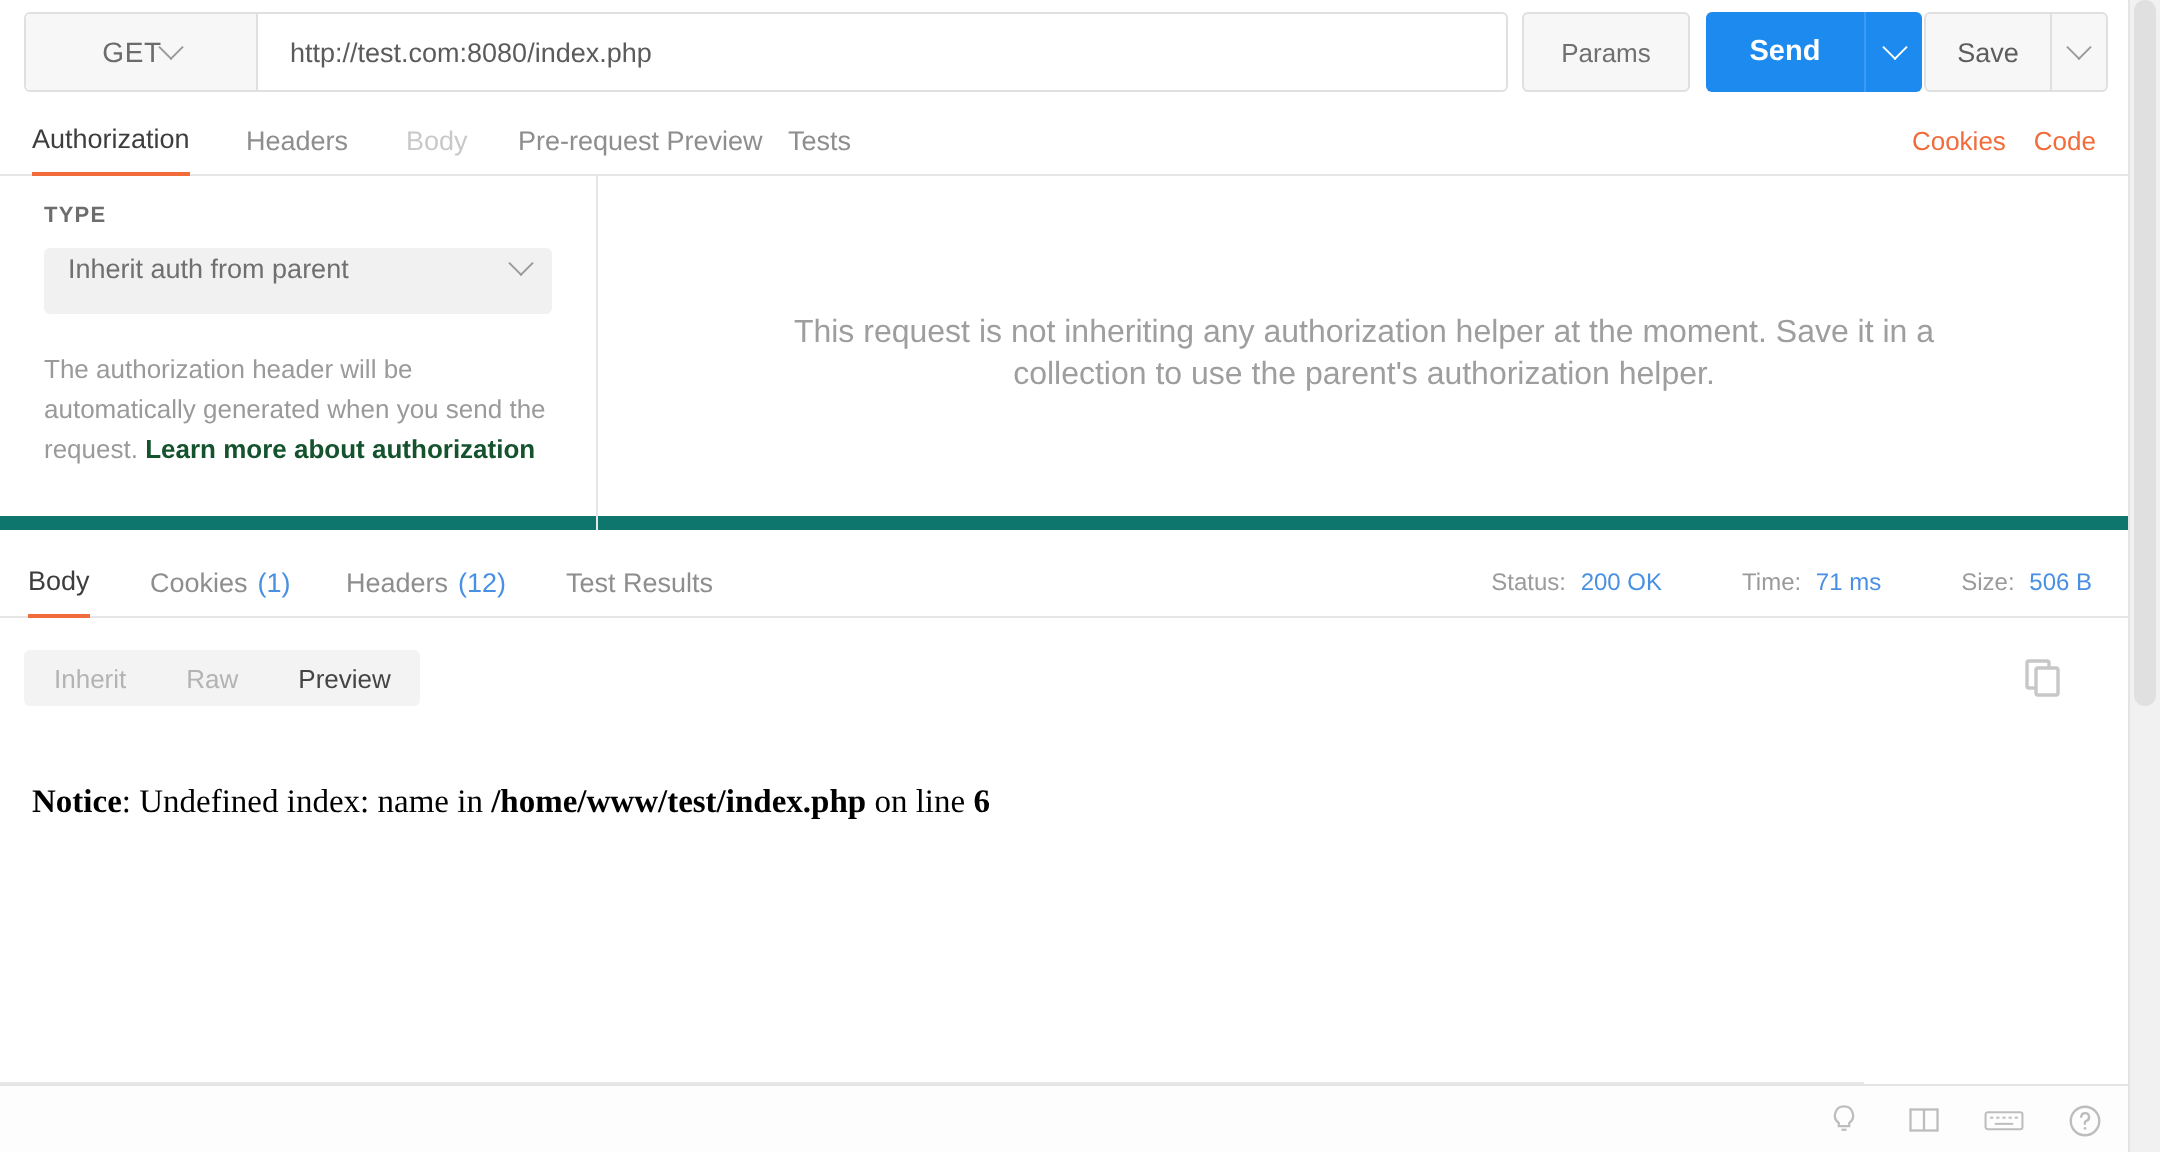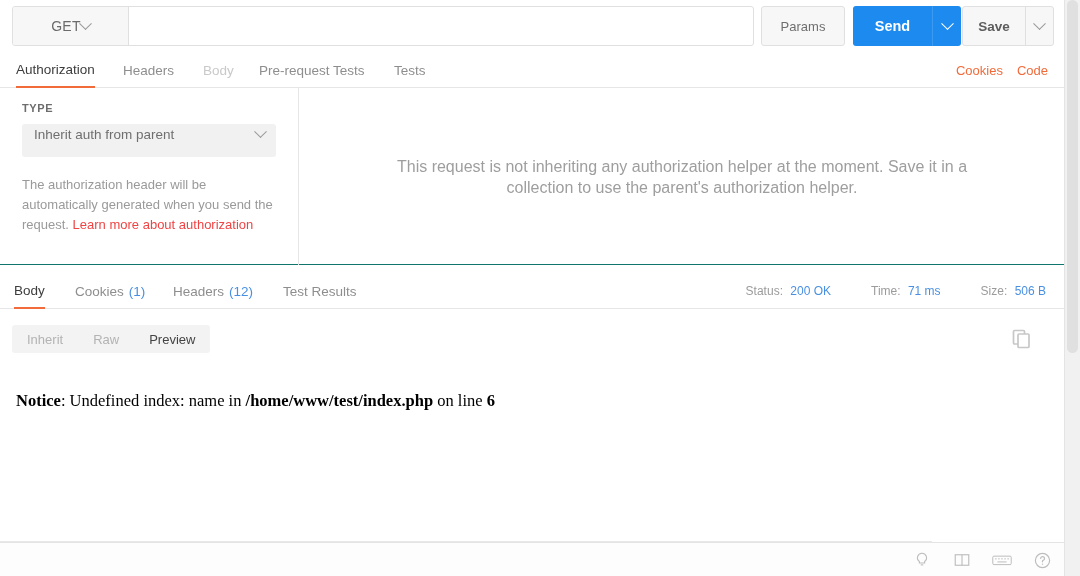--- a/index.html
+++ b/index.html
@@ -132,21 +132,20 @@
 
   .save-group {
     position: absolute;
     left: 962px; top: 6px;
     height: 40px;
     display: flex;
     border: 1px solid #e0e0e0;
     border-radius: 3px;
     overflow: hidden;
     background: #f7f7f7;
-    font-weight: bold;
   }
   .save-btn {
     width: 62px;
     display: flex; align-items: center; justify-content: center;
     font-size: 13.5px; color: #5d5d5d;
     cursor: pointer;
   }
   .save-caret {
     width: 28px;
     border-left: 1px solid #e0e0e0;
@@ -201,21 +200,21 @@
     text-decoration: none;
     cursor: pointer;
   }
 
   
   .auth-area {
     position: absolute;
     top: 88px; left: 0;
     width: 1064px; height: 177px;
     background: #fff;
-    border-bottom: 1px solid #0f766e;
+    border-bottom: 7px solid #0f766e;
   }
   .auth-left {
     position: absolute;
     left: 0; top: 0;
     width: 299px; height: 177px;
     border-right: 1px solid #e6e6e6;
     padding: 14px 22px 0 22px;
   }
   .type-label {
     font-size: 11px;
@@ -236,23 +235,24 @@
     color: #6f6f6f;
     cursor: pointer;
   }
   .auth-help {
     margin-top: 18px;
     font-size: 13px;
     line-height: 20px;
     color: #9a9a9a;
   }
   .auth-help a {
-    color: #ef4444;
+    color: #14532d;
     text-decoration: none;
     cursor: pointer;
+    font-weight: bold;
   }
 
   .auth-right {
     position: absolute;
     left: 300px; top: 0;
     width: 764px; height: 177px;
     display: flex;
     align-items: center;
     justify-content: center;
     padding: 0 58px;
@@ -375,20 +375,21 @@
 
   <div class="content">
 
     <div class="url-bar">
 
       <div class="method-url-group">
         <div class="method-select">
           <span>GET</span>
           <span class="chev chev-gray"></span>
         </div>
+        <div class="url-input" title="Enter request URL">http://test.com:8080/index.php</div>
       </div>
 
       <div class="params-btn">
         <span>Params</span>
       </div>
 
       <div class="send-group">
         <div class="send-btn">
           <span>Send</span>
         </div>
@@ -411,21 +412,21 @@
       <div class="tab active" style="left:16px;">
         <span>Authorization</span>
       </div>
       <div class="tab" style="left:123px;">
         <span>Headers</span>
       </div>
       <div class="tab disabled" style="left:203px;">
         <span>Body</span>
       </div>
       <div class="tab" style="left:259px;">
-        <span>Pre-request Tests</span>
+        <span>Pre-request Preview</span>
       </div>
       <div class="tab" style="left:394px;">
         <span>Tests</span>
       </div>
 
       <div class="top-links">
         <a>Cookies</a>
         <a>Code</a>
       </div>
     </div>

